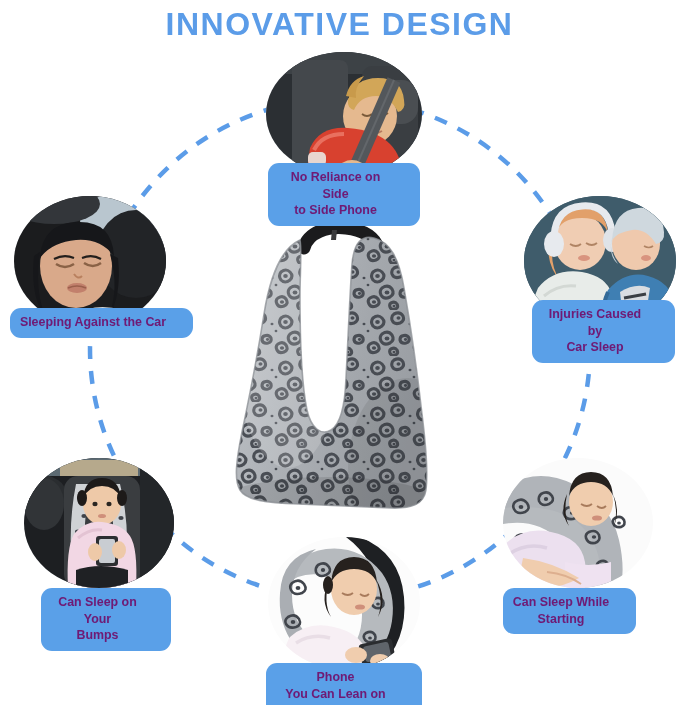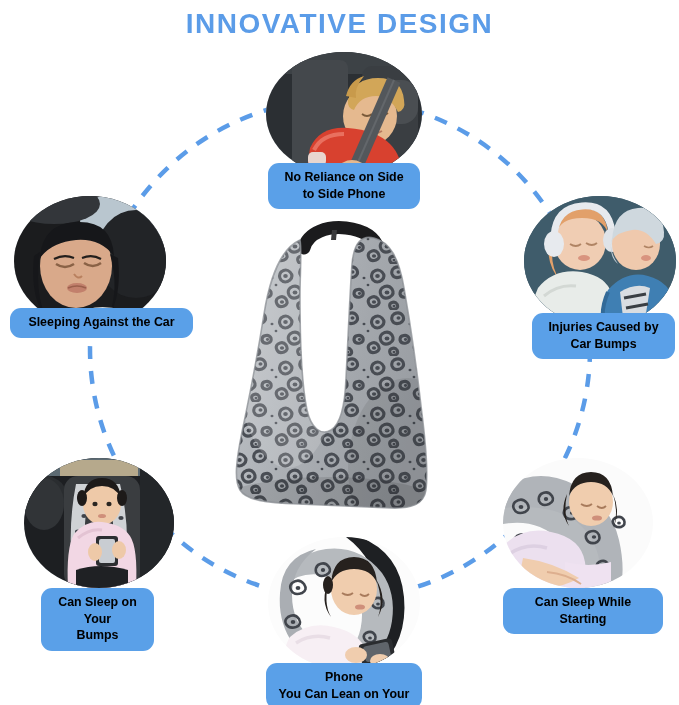--- a/index.html
+++ b/index.html
@@ -22,21 +22,21 @@
     background: #ffffff;
   }
 
   
   .title {
     position: absolute;
     left: 0;
     top: 2px;
     width: 679px;
     text-align: center;
-    font-size: 28px;
+    font-size: 32px;
     font-weight: bold;
     letter-spacing: 1.5px;
     color: #5b9ce8;
     font-family: "Liberation Sans", sans-serif;
     line-height: 44px;
     white-space: nowrap;
   }
 
   
   .dash-circle {
@@ -59,27 +59,27 @@
     position: absolute;
     left: 0; top: 0;
     width: 100%;
     height: 100%;
   }
 
   
   .badge {
     position: absolute;
     background: #5aa0e8;
-    color: #000000;
+    color: #701a75;
     border-radius: 11px;
     font-size: 12.4px;
     font-weight: bold;
     line-height: 16.5px;
     text-align: center;
-    padding: 6px 9px 7px 9px;
+    padding: 6px 26px 7px 9px;
     box-sizing: border-box;
     font-family: "Liberation Sans", sans-serif;
     text-shadow: 0 0 1px rgba(0,0,0,0.05);
   }
 
   
   .product {
     position: absolute;
     left: 228px;
     top: 218px;
@@ -273,23 +273,23 @@
       <path d="M84 94 q18 -20 40 -14 q22 6 26 26 q4 14 2 24 l-72 0 q-4 -22 4 -36 z" fill="#3f7fb3"></path>
       <path d="M96 96 q16 -10 30 -4 l-6 38 l-20 0 z" fill="#d9dde1"></path>
       <g stroke="#3a3f44" stroke-width="3">
         <path d="M100 102 l22 -4"></path>
           <path d="M102 112 l22 -4"></path>
         <path d="M104 122 l22 -4"></path>
       </g>
       <path d="M84 96 q-8 18 -4 34" stroke="#326a98" stroke-width="4" fill="none"></path>
     </svg>
   </div>
-  <div class="badge" style="left:532px; top:313px; width:143px;">
+  <div class="badge" style="left:532px; top:300px; width:143px;">
     <div>Injuries Caused by</div>
-    <div>Car Bumps</div>
+    <div>Car Sleep</div>
   </div>
 
   <div class="bubble" style="left:24px; top:458px; width:150px; height:130px;">
     <svg class="ph" viewBox="0 0 150 130" preserveAspectRatio="xMidYMid slice">
       <rect width="150" height="130" fill="#1d1f22"></rect>
       <rect x="0" y="0" width="150" height="18" fill="#5c6a72"></rect>
       <rect x="36" y="2" width="78" height="16" fill="#b6a98c"></rect>
 
       <path d="M0 16 q16 -4 34 6 q10 6 8 22 l-42 0 z" fill="#2a2d30"></path>
       <ellipse cx="20" cy="46" rx="20" ry="26" fill="#313437"></ellipse>
@@ -325,21 +325,21 @@
 
       <rect x="72" y="78" width="22" height="30" rx="3" fill="#2c2e31"></rect>
       <rect x="75" y="81" width="16" height="24" rx="2" fill="#c9cdd2"></rect>
 
       <ellipse cx="71" cy="94" rx="7" ry="9" fill="#eec9a8"></ellipse>
       <ellipse cx="95" cy="92" rx="7" ry="9" fill="#eec9a8"></ellipse>
 
       <path d="M52 112 q24 -8 52 0 l0 18 l-52 0 z" fill="#1f2124"></path>
     </svg>
   </div>
-  <div class="badge" style="left:41px; top:588px; width:113px;">
+  <div class="badge" style="left:41px; top:588px; width:130px;">
     <div>Can Sleep on Your</div>
     <div>Bumps</div>
   </div>
 
   <div class="bubble" style="left:503px; top:458px; width:150px; height:130px; background:#ffffff;">
     <svg class="ph" viewBox="0 0 150 130" preserveAspectRatio="xMidYMid slice">
       <rect width="150" height="130" fill="#fbfbfb"></rect>
 
       <path d="M0 36 q30 -18 62 -4 q34 16 44 48 q8 26 4 50 l-40 0 q4 -30 -14 -48 q-22 -22 -56 -16 z" fill="#b6babe"></path>
       <path d="M0 30 q34 -22 70 -4 q38 20 46 56 q6 26 2 48 l-22 0 q6 -34 -14 -58 q-24 -28 -82 -22 z" fill="#b0b4b9"></path>
@@ -375,21 +375,21 @@
       <ellipse cx="94" cy="60" rx="5" ry="2.6" fill="#cf8f7a"></ellipse>
 
       <path d="M0 88 q20 -20 48 -14 q30 6 34 30 q2 14 0 26 l-82 0 z" fill="#ece0ef"></path>
       <path d="M6 96 q18 -12 38 -6" stroke="#ddd0e2" stroke-width="3.5" fill="none"></path>
       <path d="M62 104 q24 6 46 0 l0 26 l-46 0 z" fill="#efe2f1"></path>
 
       <path d="M20 100 q30 4 56 20 q-24 14 -50 8 q-12 -4 -6 -28 z" fill="#f0cdae"></path>
       <path d="M44 114 q20 2 34 12" stroke="#ddaf8f" stroke-width="1.8" fill="none"></path>
     </svg>
   </div>
-  <div class="badge" style="left:503px; top:588px; width:160px;">
+  <div class="badge" style="left:503px; top:588px; width:133px;">
     <div>Can Sleep While</div>
     <div>Starting</div>
   </div>
 
   <div class="bubble" style="left:268px; top:537px; width:152px; height:132px; background:#ffffff;">
     <svg class="ph" viewBox="0 0 152 132" preserveAspectRatio="xMidYMid slice">
       <rect width="152" height="132" fill="#fcfcfc"></rect>
 
       <path d="M92 0 q40 16 44 60 q4 44 -26 72 l-24 0 q30 -30 26 -70 q-4 -40 -34 -62 z" fill="#1e2023"></path>
 

